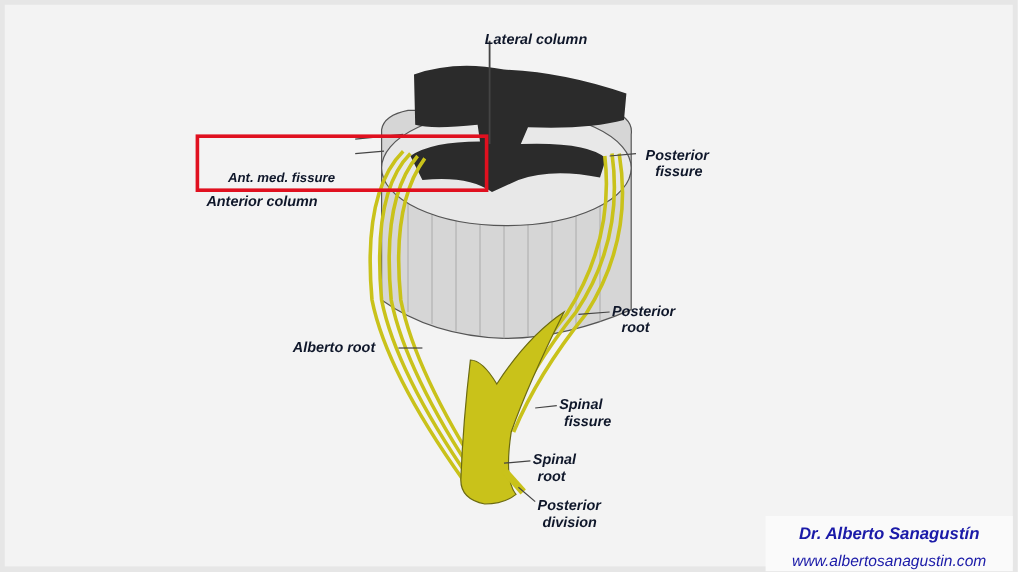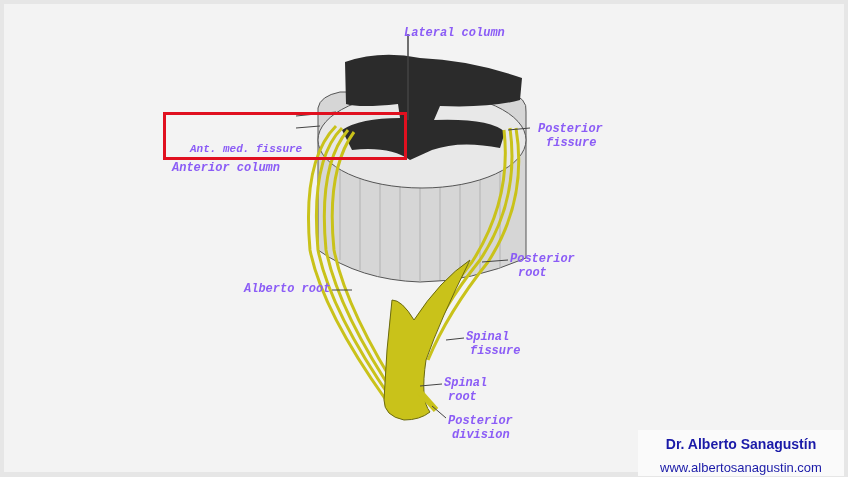--- a/index.html
+++ b/index.html
@@ -1,20 +1,20 @@
 <!DOCTYPE html>
 <html><head>
 <meta charset="utf-8">
 <style>
   html, body { margin:0; padding:0; }
   body { width:848px; height:477px; background:#e6e6e6; position:relative; overflow:hidden; font-family:"DejaVu Serif", serif; }
   .slide { position:absolute; left:4px; top:4px; width:840px; height:468px; background:#f3f3f3; }
   .diagram { position:absolute; left:0; top:0; }
-  .label { position:absolute; font-family:Liberation Mono, monospace; font-style:italic; font-weight:bold; color:#8b5cf6; font-size:12px; line-height:14px; white-space:nowrap; }
-  .credit { position:absolute; left:634px; top:426px; width:206px; height:46px; background:#fafafa; text-align:center; font-family:"Liberation Sans", sans-serif; }
+  .label { position:absolute; font-family:Liberation Sans, sans-serif; font-style:italic; font-weight:bold; color:#0f172a; font-size:12px; line-height:14px; white-space:nowrap; }
+  .credit { position:absolute; left:634px; top:426px; width:206px; height:46px; background:#fafafa; text-align:center; font-family:"Liberation Sans", sans-serif;font-style:italic; }
   .credit .name { color:#1a1aa8; font-weight:bold; font-size:14px; margin-top:6px; }
   .credit .url { color:#1a1aa8; font-size:13px; margin-top:8px; }
   .hl-box { position:absolute; left:159px; top:108px; width:244px; height:48px; border:3px solid #e0101f; border-left-width:3px; box-sizing:border-box; }
 </style>
 </head>
 <body>
 
 <div class="slide">
 
   <svg class="diagram" width="840" height="468" viewBox="4 4 840 468">

